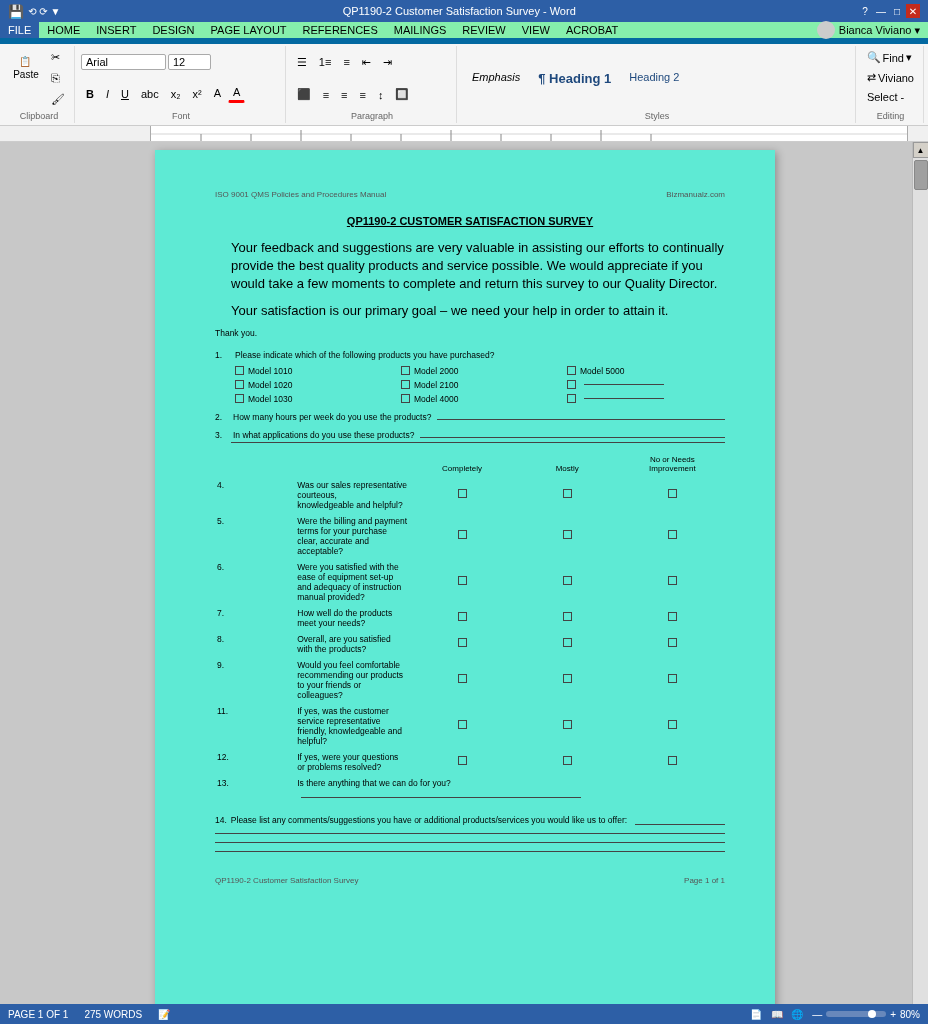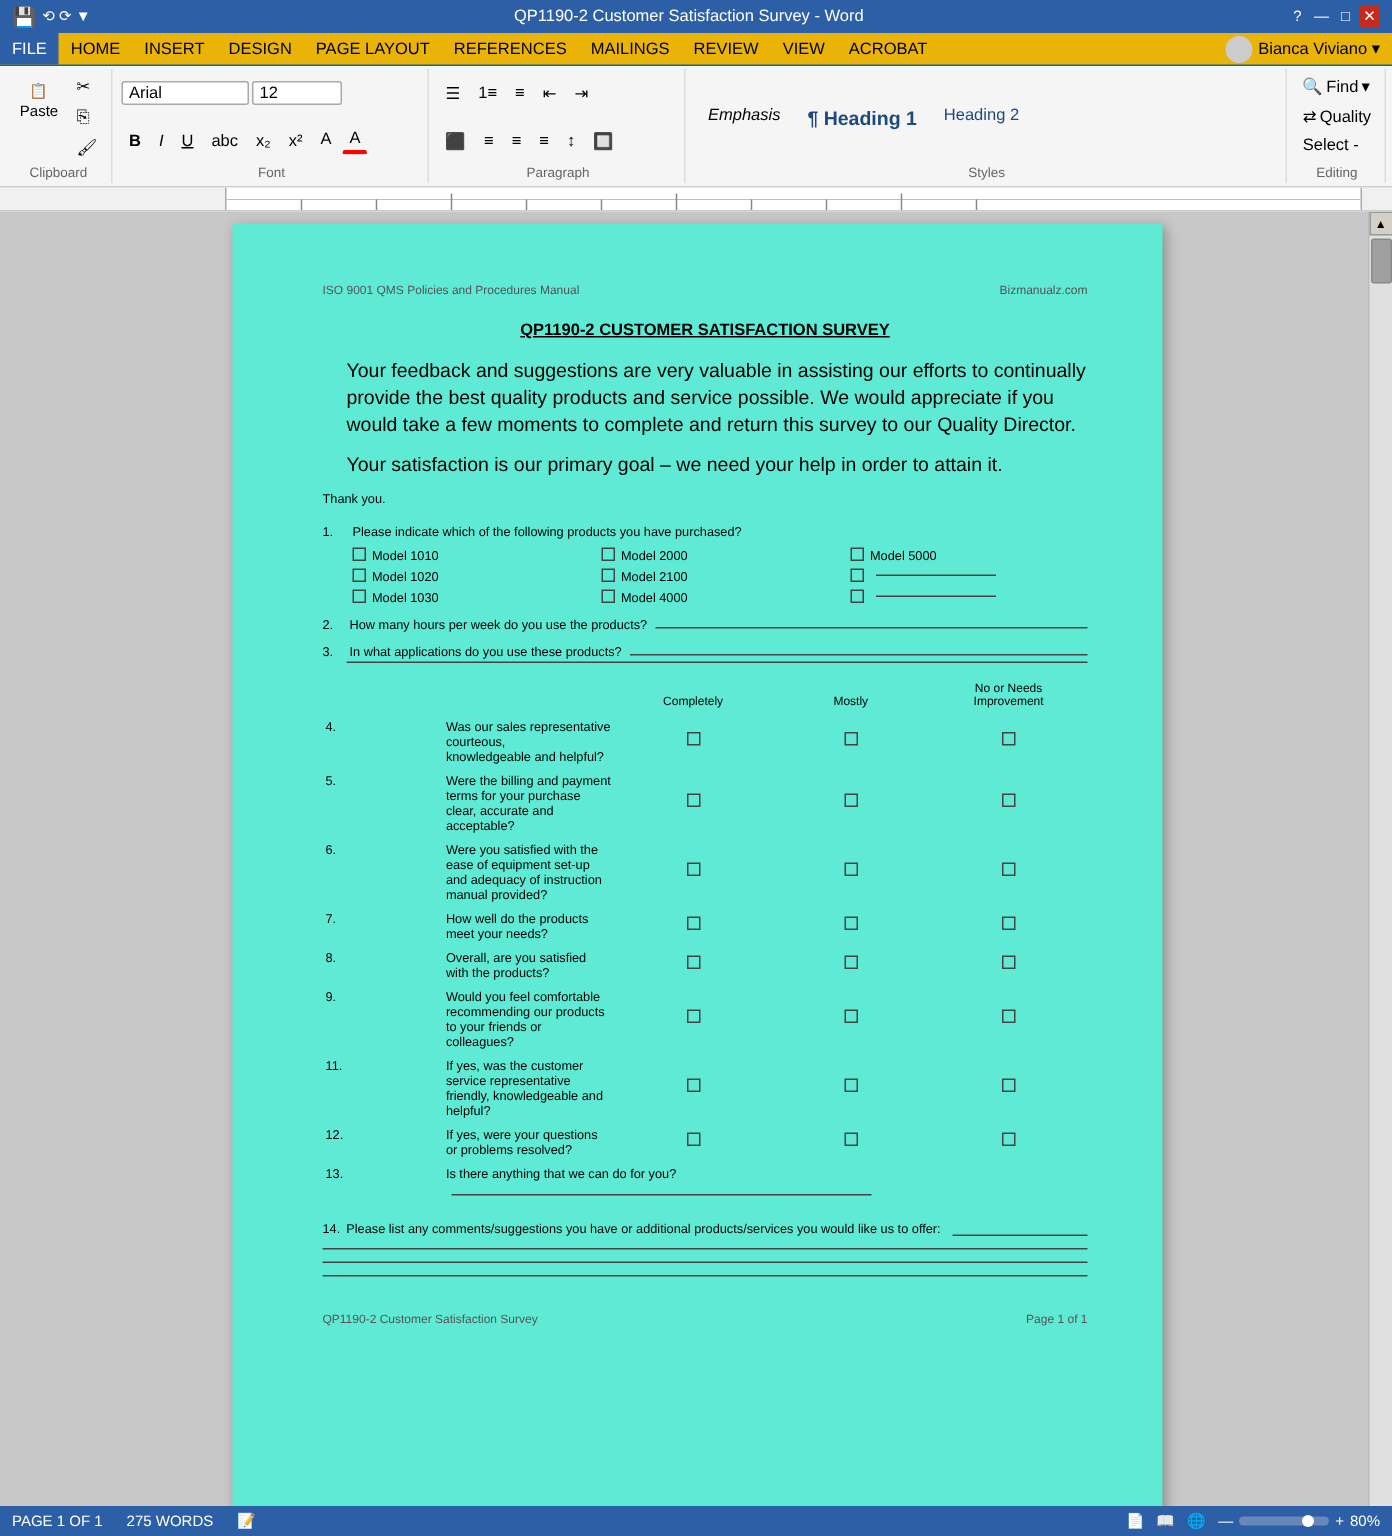--- a/index.html
+++ b/index.html
@@ -15,25 +15,25 @@
       justify-content: space-between;
       padding: 0 8px;
       font-size: 11px;
     }
     .title-bar-title { flex: 1; text-align: center; }
     .title-bar-controls { display: flex; gap: 2px; }
     .title-bar-btn { width: 14px; height: 14px; display: flex; align-items: center; justify-content: center; font-size: 10px; cursor: pointer; color: white; }
 
     
     .menu-bar {
-      background: #eab308;
+      background: #86efac;
       height: 22px;
       display: flex;
       align-items: center;
-      border-bottom: 1px solid #0369a1;
+      border-bottom: 6px solid #0369a1;
     }
     .menu-item {
       padding: 2px 8px;
       font-size: 11px;
       cursor: pointer;
       height: 100%;
       display: flex;
       align-items: center;
     }
     .menu-item.active {
@@ -96,21 +96,21 @@
       font-size: 11px;
       padding: 1px 4px;
       width: 85px;
       background: white;
     }
     .font-size-selector {
       border: 1px solid #aaa;
       border-radius: 2px;
       font-size: 11px;
       padding: 1px 4px;
-      width: 60px;
+      width: 43px;
       background: white;
     }
 
     .styles-box {
       display: flex;
       align-items: flex-start;
       gap: 4px;
       padding: 2px;
     }
     .style-item {
@@ -421,21 +421,21 @@
 
     <div class="ribbon-group">
       <div class="ribbon-group-content" style="flex-direction:column;gap:1px;align-items:flex-start;">
         <button class="ribbon-btn">
           <span>🔍</span>
           <span>Find</span>
           <span>▾</span>
         </button>
         <button class="ribbon-btn">
           <span>⇄</span>
-          <span>Quality</span>
+          <span>Viviano</span>
         </button>
         <button class="ribbon-btn">
           <span>Select -</span>
         </button>
       </div>
       <div class="ribbon-group-label">Editing</div>
     </div>
   </div>
 </div>
 

